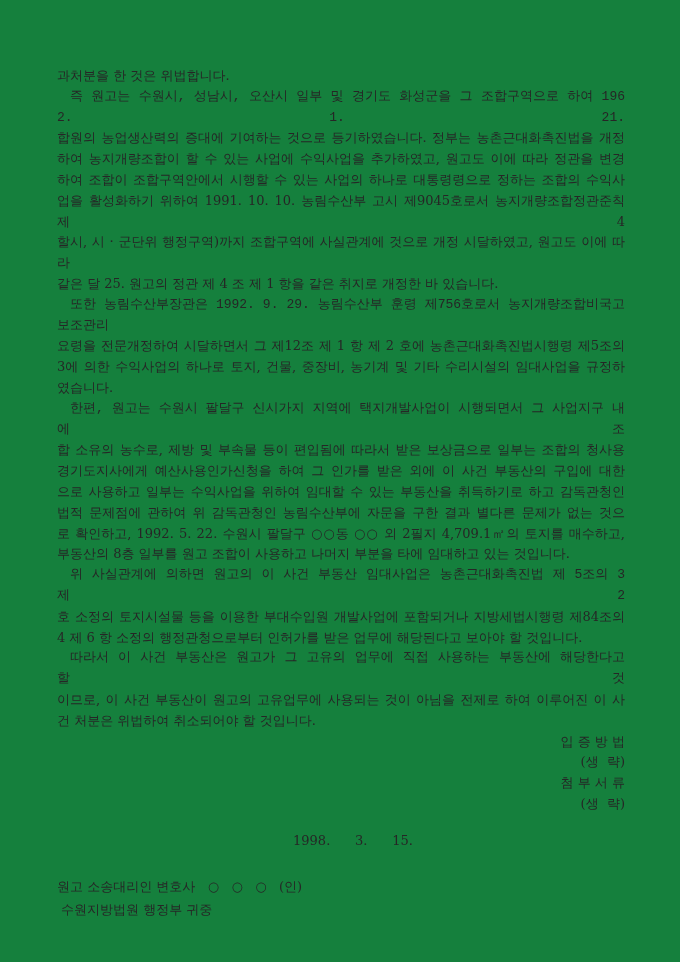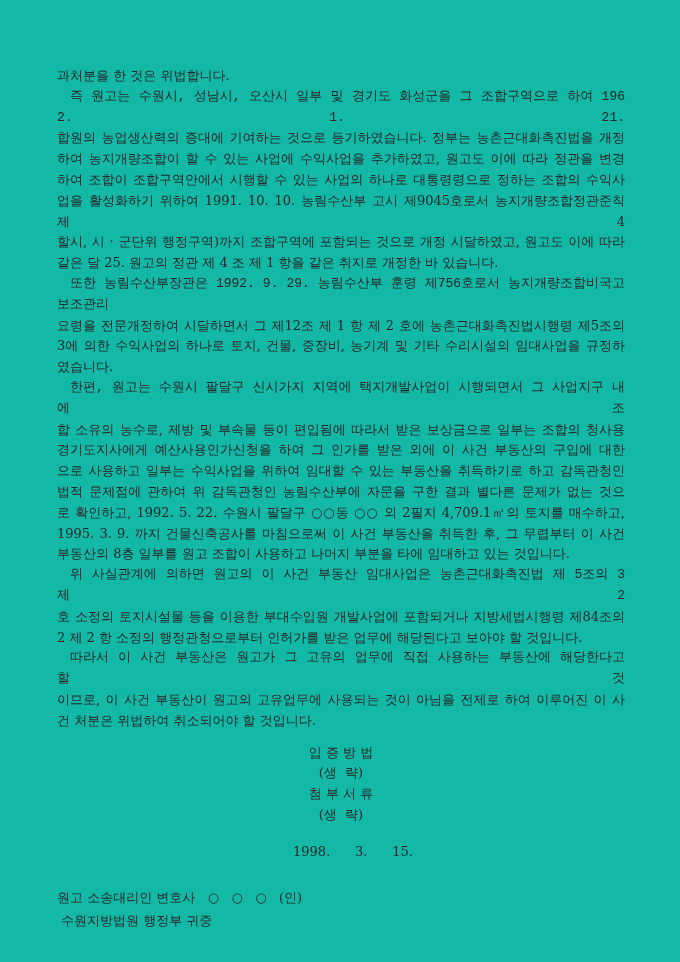--- a/index.html
+++ b/index.html
@@ -5,21 +5,21 @@
 <style>
   html, body {
     margin: 0;
     padding: 0;
     background: #ffffff;
   }
   .page {
     position: relative;
     width: 680px;
     height: 962px;
-    background: #14b8a6;
+    background: #15803d;
     overflow: hidden;
     font-family: "DejaVu Serif", "Liberation Serif", serif;
     color: #262626;
   }
   .text-block {
     position: absolute;
     left: 57px;
     top: 66px;
     width: 568px;
     font-size: 13px;
@@ -31,22 +31,22 @@
     word-break: break-all;
   }
   .body-line.para-end {
     text-align-last: left;
   }
   .body-line.indent {
     text-indent: 13px;
     font-family: Liberation Mono, monospace;
   }
   .center-block {
-    margin-top: 11px;
-    text-align: center;
+    margin-top: 0;
+    text-align: right;
   }
   .center-line {
     white-space: pre;
     line-height: 20.8px;
   }
   .date-line {
     margin-top: 16px;
     text-align: center;
     white-space: pre;
     line-height: 20.8px;
@@ -71,37 +71,36 @@
 <div class="page">
   <div class="text-block">
 
     <section>
         <div class="body-line para-end">과처분을 한 것은 위법합니다.</div>
         <div class="body-line indent">즉 원고는 수원시, 성남시, 오산시 일부 및 경기도 화성군을 그 조합구역으로 하여 1962. 1. 21.</div>
         <div class="body-line">합원의 농업생산력의 증대에 기여하는 것으로 등기하였습니다. 정부는 농촌근대화촉진법을 개정</div>
         <div class="body-line">하여 농지개량조합이 할 수 있는 사업에 수익사업을 추가하였고, 원고도 이에 따라 정관을 변경</div>
         <div class="body-line">하여 조합이 조합구역안에서 시행할 수 있는 사업의 하나로 대통령령으로 정하는 조합의 수익사</div>
         <div class="body-line">업을 활성화하기 위하여 1991. 10. 10. 농림수산부 고시 제9045호로서 농지개량조합정관준칙 제 4</div>
-        <div class="body-line">할시, 시 · 군단위 행정구역)까지 조합구역에 포함되는 것으로 개정 시달하였고, 원고도 이에 따라</div>
+        <div class="body-line">할시, 시 · 군단위 행정구역)까지 조합구역에 사실관계에 것으로 개정 시달하였고, 원고도 이에 따라</div>
         <div class="body-line para-end">같은 달 25. 원고의 정관 제 4 조 제 1 항을 같은 취지로 개정한 바 있습니다.</div>
         <div class="body-line indent">또한 농림수산부장관은 1992. 9. 29. 농림수산부 훈령 제756호로서 농지개량조합비국고보조관리</div>
         <div class="body-line">요령을 전문개정하여 시달하면서 그 제12조 제 1 항 제 2 호에 농촌근대화촉진법시행령 제5조의</div>
         <div class="body-line">3에 의한 수익사업의 하나로 토지, 건물, 중장비, 농기계 및 기타 수리시설의 임대사업을 규정하</div>
         <div class="body-line para-end">였습니다.</div>
         <div class="body-line indent">한편, 원고는 수원시 팔달구 신시가지 지역에 택지개발사업이 시행되면서 그 사업지구 내에 조</div>
         <div class="body-line">합 소유의 농수로, 제방 및 부속물 등이 편입됨에 따라서 받은 보상금으로 일부는 조합의 청사용</div>
         <div class="body-line">경기도지사에게 예산사용인가신청을 하여 그 인가를 받은 외에 이 사건 부동산의 구입에 대한</div>
         <div class="body-line">으로 사용하고 일부는 수익사업을 위하여 임대할 수 있는 부동산을 취득하기로 하고 감독관청인</div>
         <div class="body-line">법적 문제점에 관하여 위 감독관청인 농림수산부에 자문을 구한 결과 별다른 문제가 없는 것으</div>
         <div class="body-line">로 확인하고, 1992. 5. 22. 수원시 팔달구 ○○동 ○○ 외 2필지 4,709.1㎡의 토지를 매수하고,</div>
-        <div class="body-line">1995. 3. 9. 까지 건물신축공사를 마침으로써 이 사건 부동산을 취득한 후, 그 무렵부터 이 사건</div>
         <div class="body-line para-end">부동산의 8층 일부를 원고 조합이 사용하고 나머지 부분을 타에 임대하고 있는 것입니다.</div>
         <div class="body-line indent">위 사실관계에 의하면 원고의 이 사건 부동산 임대사업은 농촌근대화촉진법 제 5조의 3 제 2</div>
         <div class="body-line">호 소정의 토지시설물 등을 이용한 부대수입원 개발사업에 포함되거나 지방세법시행령 제84조의</div>
-        <div class="body-line para-end">2 제 2 항 소정의 행정관청으로부터 인허가를 받은 업무에 해당된다고 보아야 할 것입니다.</div>
+        <div class="body-line para-end">4 제 6 항 소정의 행정관청으로부터 인허가를 받은 업무에 해당된다고 보아야 할 것입니다.</div>
         <div class="body-line indent">따라서 이 사건 부동산은 원고가 그 고유의 업무에 직접 사용하는 부동산에 해당한다고 할 것</div>
         <div class="body-line">이므로, 이 사건 부동산이 원고의 고유업무에 사용되는 것이 아님을 전제로 하여 이루어진 이 사</div>
         <div class="body-line para-end">건 처분은 위법하여 취소되어야 할 것입니다.</div>
       </section>
 
     <div class="center-block">
       <div class="center-line">입 증 방 법</div>
       <div class="center-line">(생  략)</div>
       <div class="center-line">첨 부 서 류</div>
       <div class="center-line">(생  략)</div>

